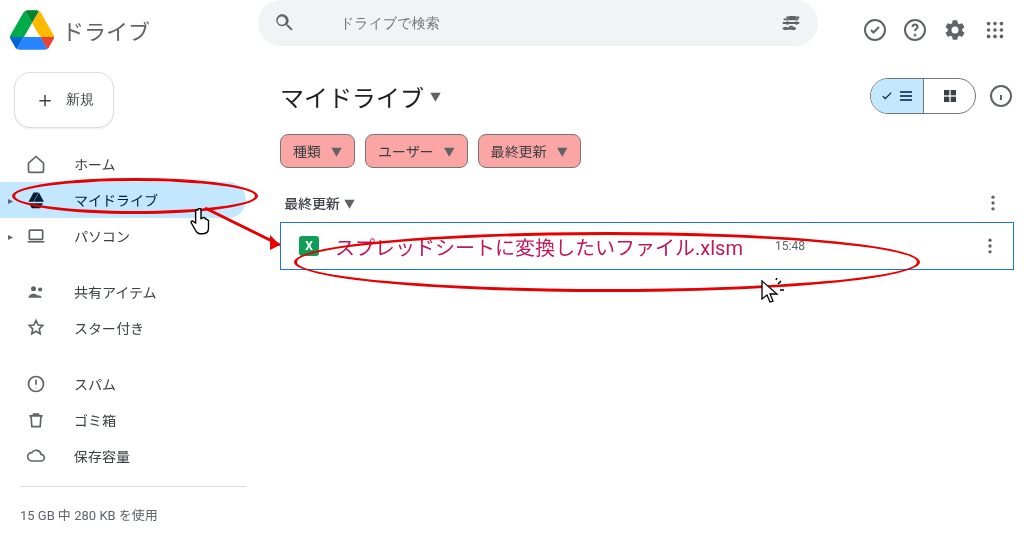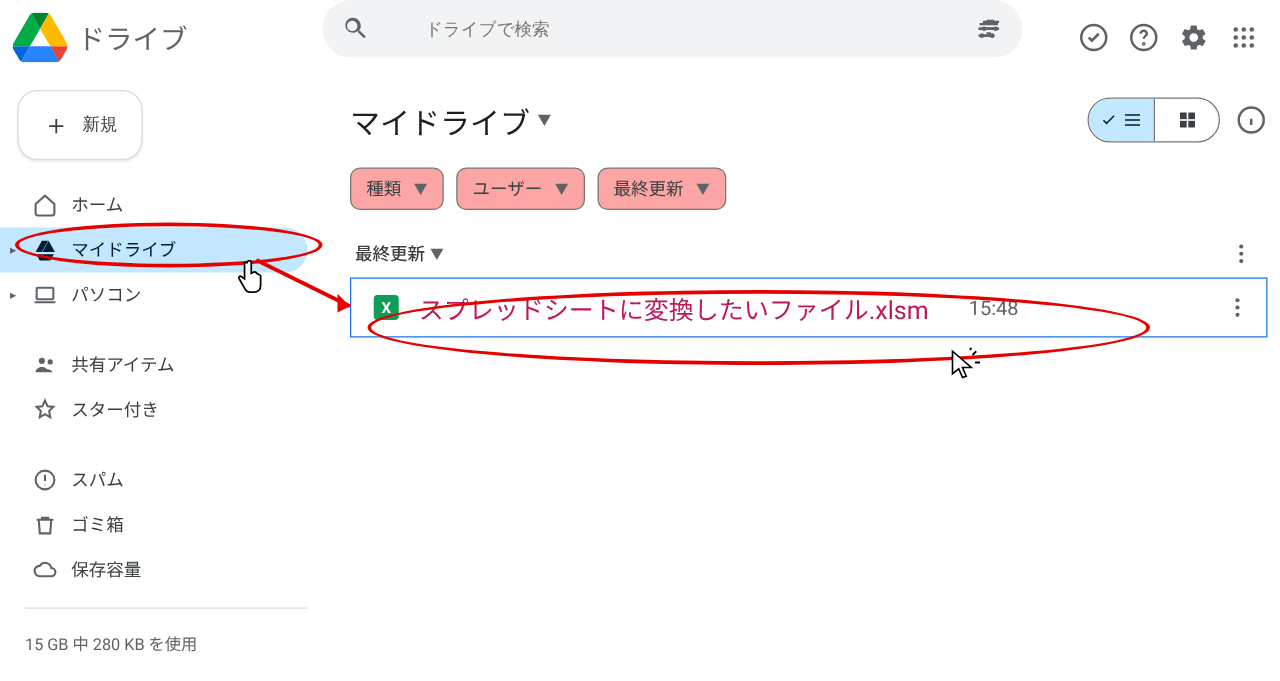--- a/index.html
+++ b/index.html
@@ -99,21 +99,21 @@
       box-shadow: 0 1px 2px rgba(0,0,0,0.08);
     }
     .nav-section {
       margin-top: 4px;
     }
     .nav-item {
       height: 36px;
       display: flex;
       align-items: center;
       padding: 0 0 0 26px;
-      gap: 11px;
+      gap: 28px;
       cursor: pointer;
       border-radius: 0 18px 18px 0;
       margin-right: 14px;
       color: #3c4043;
       position: relative;
     }
     .nav-item.active {
       background: #c2e7ff;
       color: #001d35;
     }
@@ -252,21 +252,21 @@
       color: #fff;
       font-size: 12px;
       font-weight: bold;
     }
     .file-name {
       font-size: 20px;
       color: #be185d;
       width: 424px;
     }
     .file-modified {
-      font-size: 16px;
+      font-size: 12px;
       color: #5f6368;
       width: 120px;
     }
     .file-menu {
       margin-left: auto;
     }
     .anno-ellipse {
       position: absolute;
       border: 3px solid #e60000;
       border-radius: 50%;

